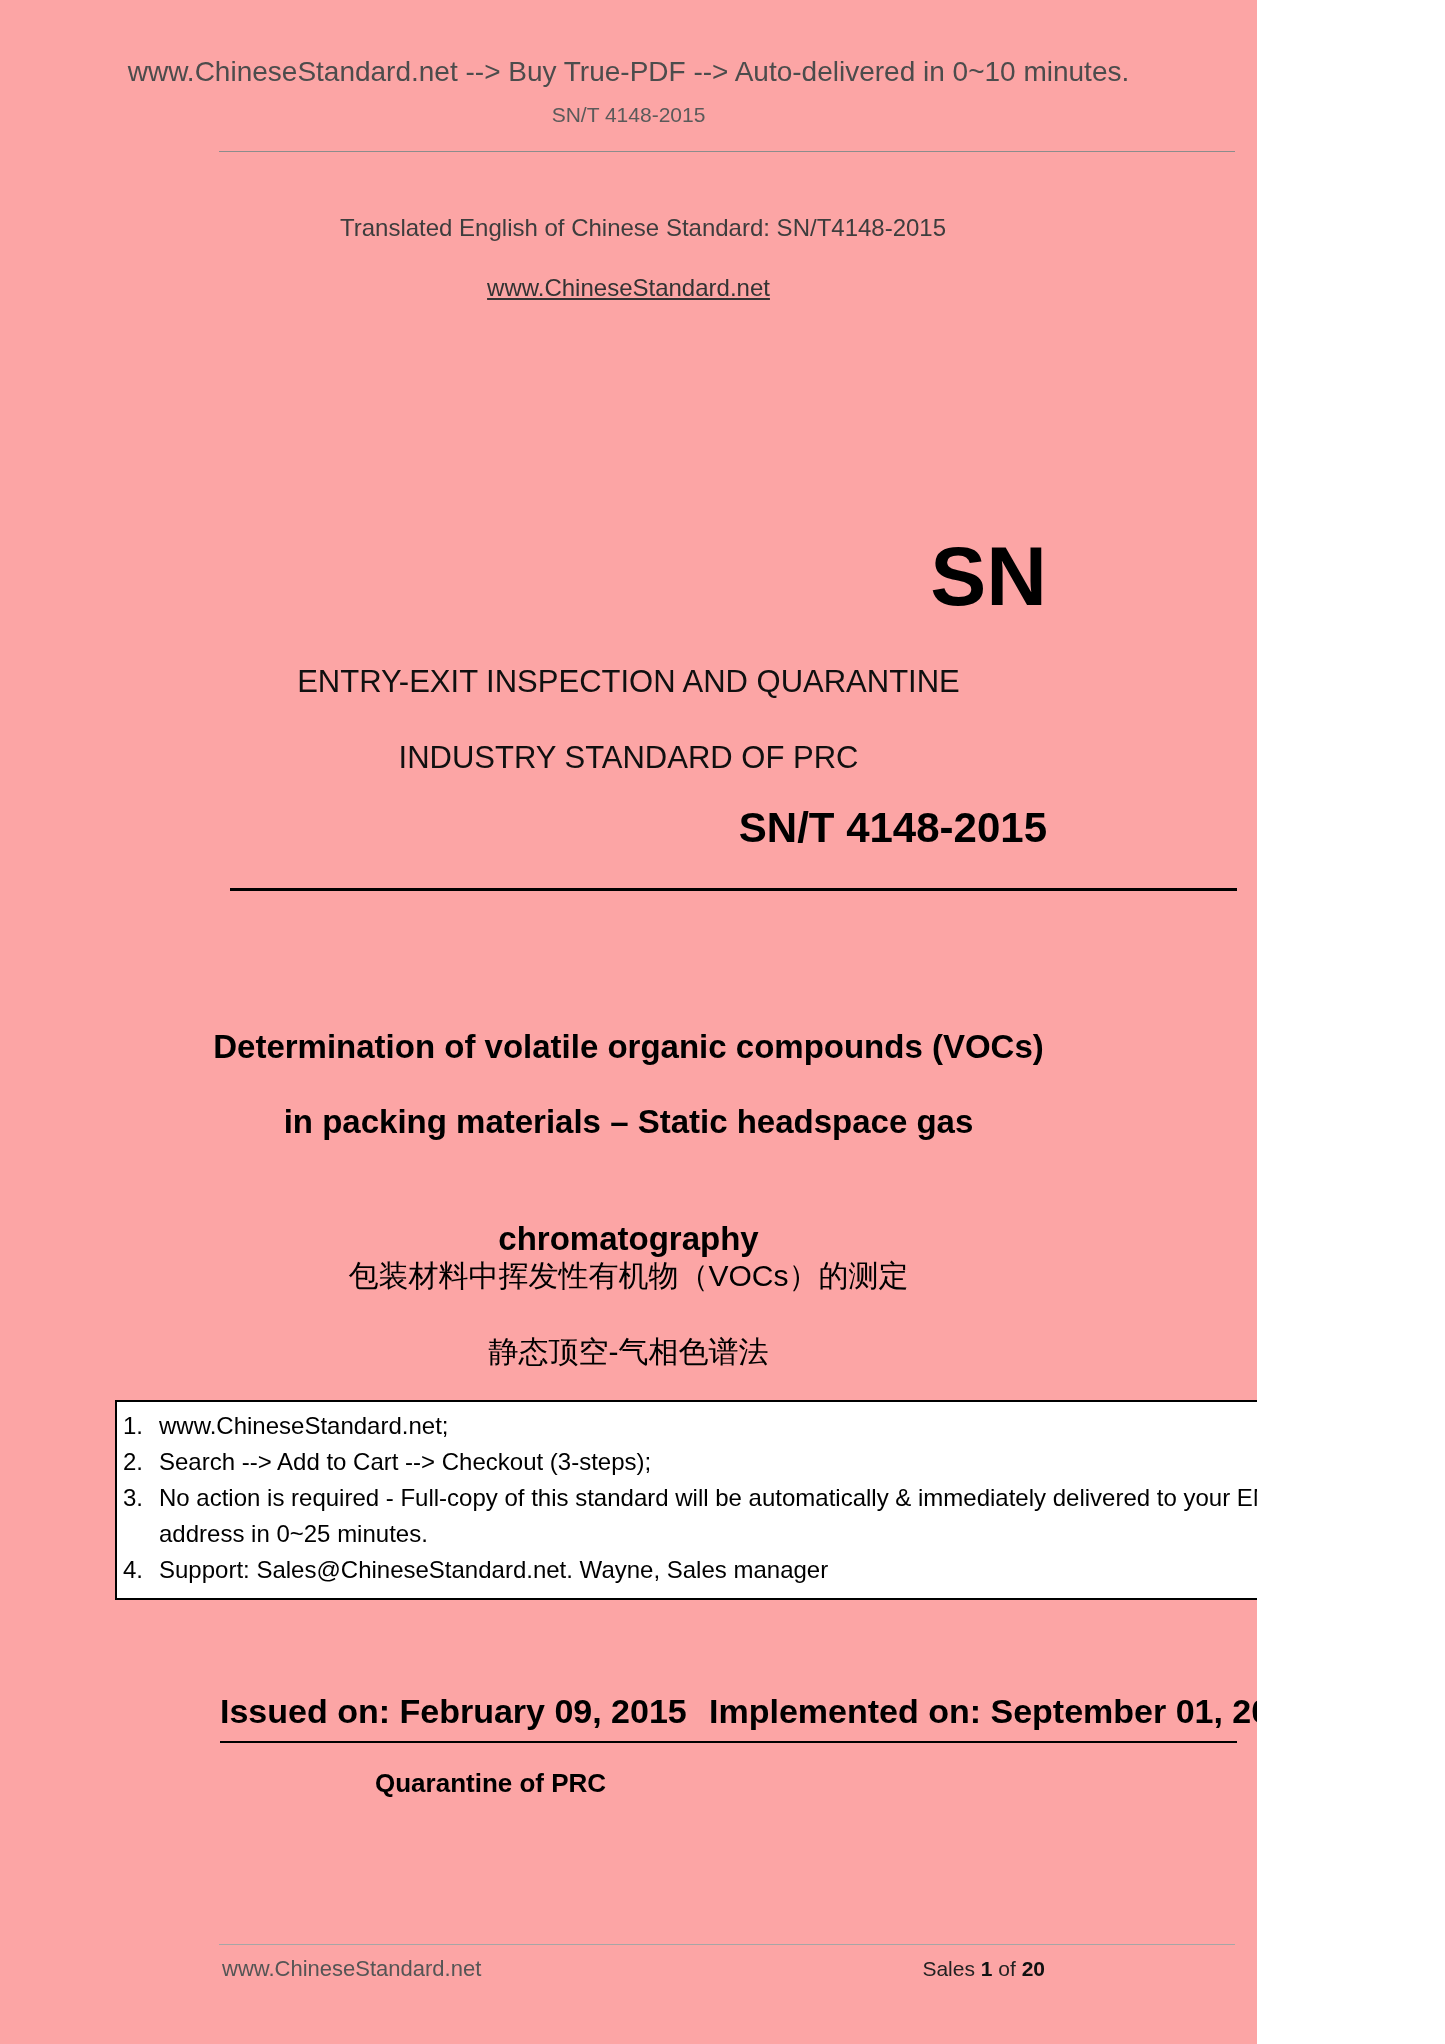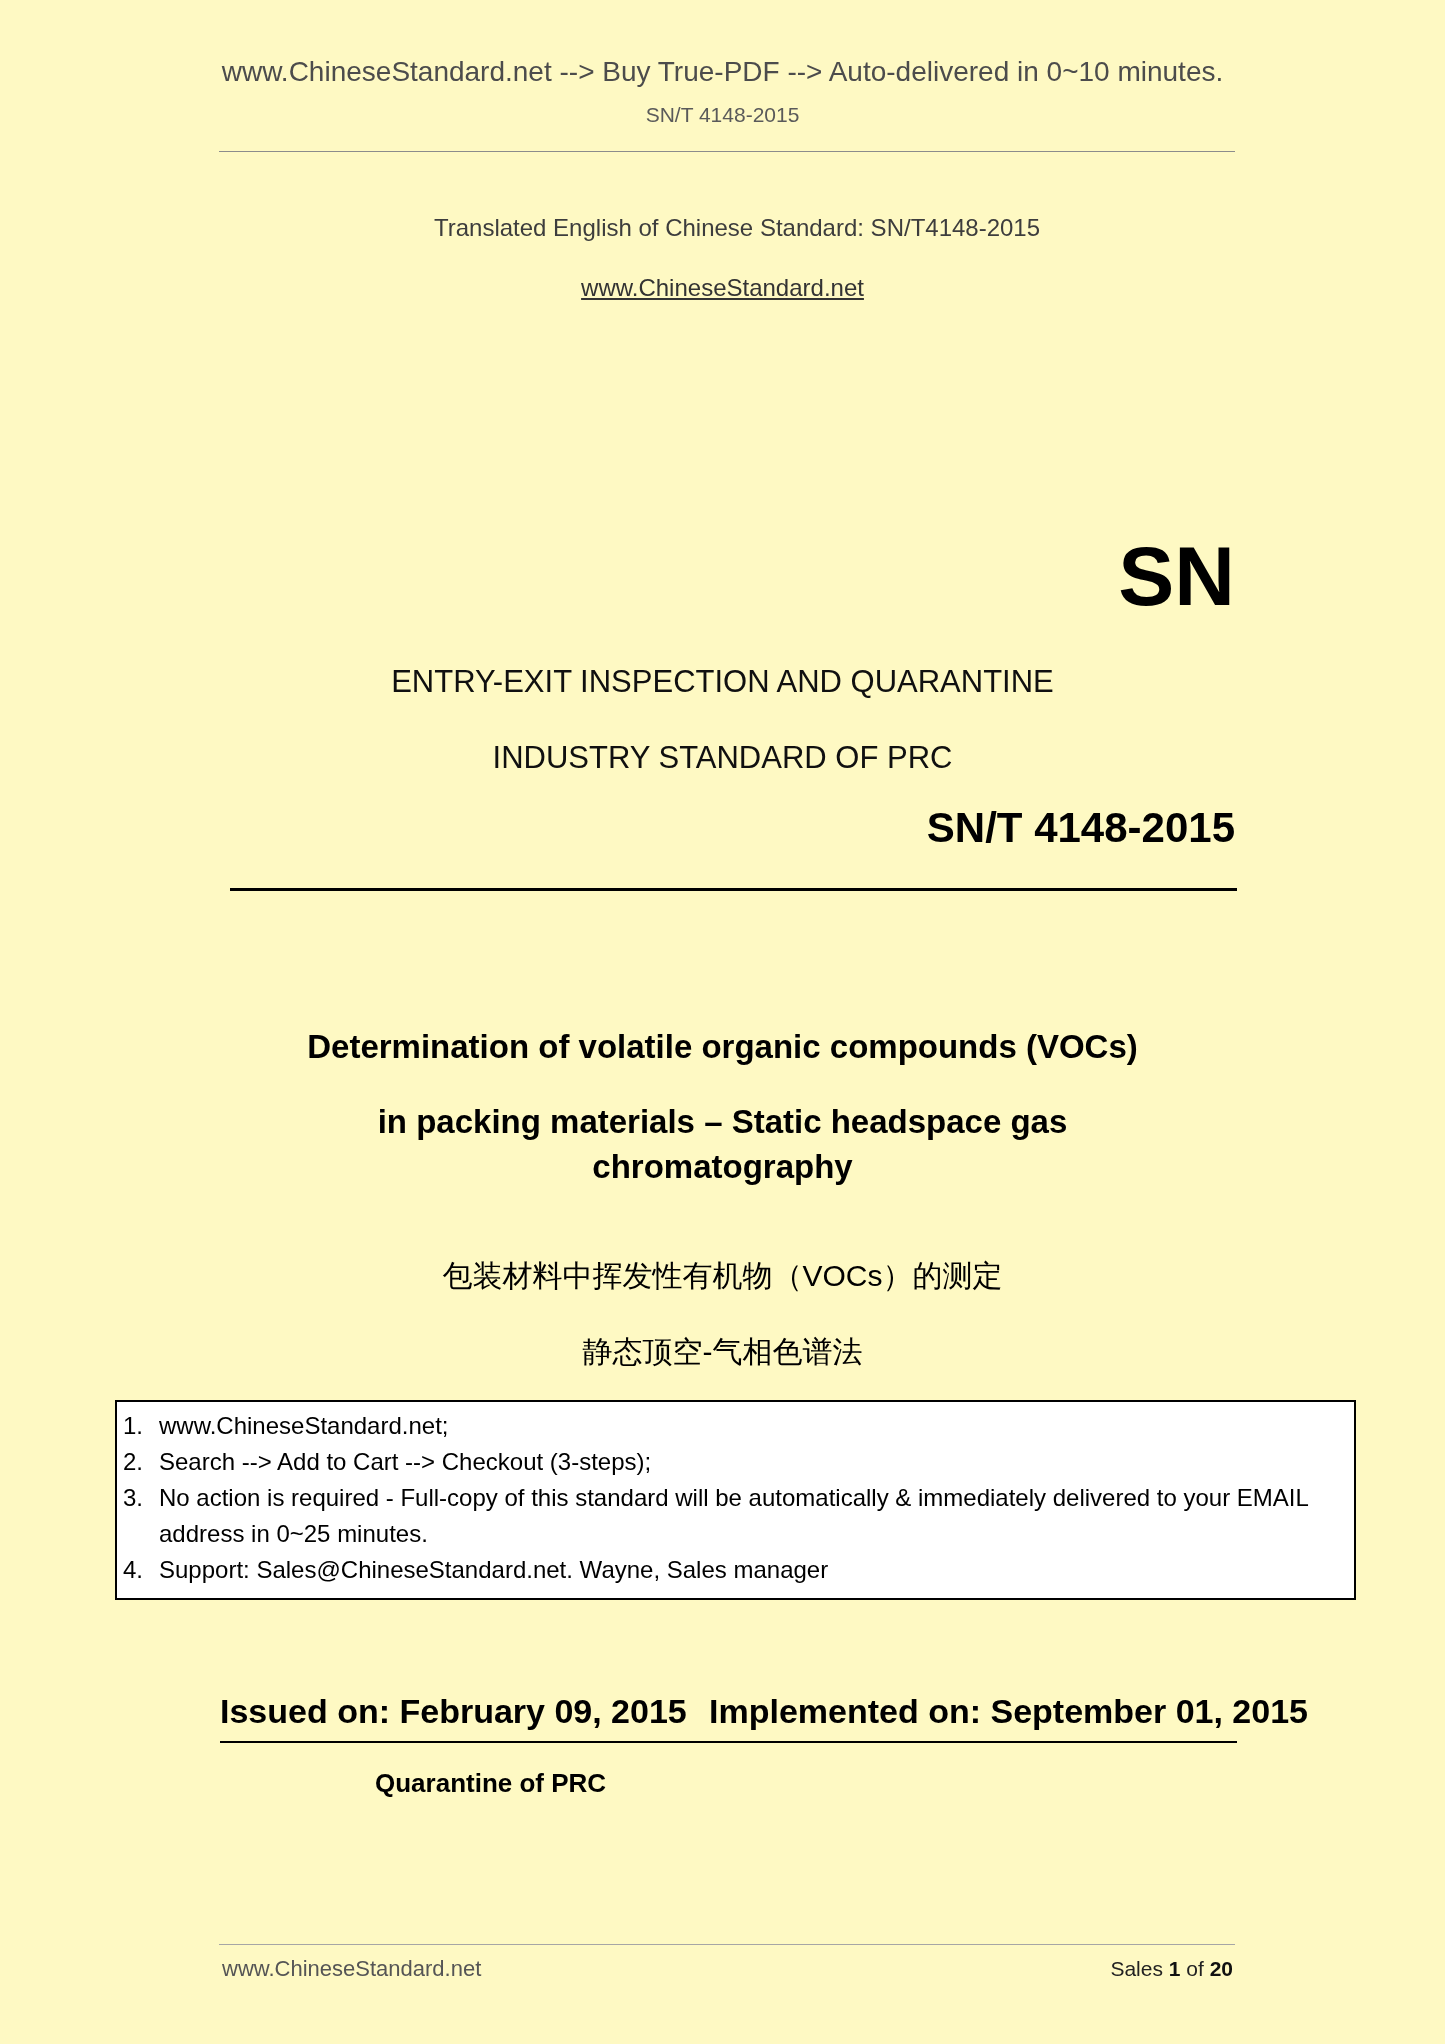--- a/index.html
+++ b/index.html
@@ -1,21 +1,21 @@
 <!DOCTYPE html>
 <html><head>
 <meta charset="utf-8">
 <style>
   * { margin:0; padding:0; box-sizing:border-box; }
   body { background:#ffffff; margin:0; }
   .page {
     position:relative;
-    width:1445px;
+    width:1257px;
     height:2044px;
-    background:#fef9c3;
+    background:#fca5a5;
     font-family:"Liberation Sans", sans-serif;
     color:#000;
     overflow:hidden;
     text-decoration:underline;
   }
   .abs { position:absolute; }
   .center { left:0; right:0; text-align:center; }
 
   .tagline { top:56px; font-size:28px; color:#4c4c4c; }
   .doccode-small { top:103px; font-size:21px; color:#5a5a5a; }
@@ -27,21 +27,21 @@
   .intro-link { font-size:24px; color:#333333; text-decoration:underline; cursor:pointer; }
 
   .sn-logo { top:534px; right:210px; font-size:84px; font-weight:bold; color:#000; line-height:1; }
   .org-line1 { top:664px; font-size:31px; color:#101010; }
   .org-line2 { top:740px; font-size:31px; color:#101010; }
   .code-big { top:804px; right:210px; font-size:42px; font-weight:bold; color:#000; }
   .rule-mid { top:888px; left:230px; width:1007px; border-top:3px solid #000; height:0; }
 
   .title-en1 { top:1028px; font-size:33px; font-weight:bold; }
   .title-en2 { top:1103px; font-size:33px; font-weight:bold; }
-  .title-en3 { top:1148px; font-size:33px; font-weight:bold; }
+  .title-en3 { top:1220px; font-size:33px; font-weight:bold; }
   .title-zh1 { top:1256px; font-size:30px; }
   .title-zh2 { top:1332px; font-size:30px; }
 
   .buy-box { top:1400px; left:115px; width:1241px; border:2px solid #000; padding:6px 12px 10px 6px; background:#fff; }
   .buy-title { text-align:center; font-size:27px; font-weight:bold; color:#1f1f1f; margin-bottom:4px; }
   .buy-item { display:flex; font-size:24px; line-height:36px; color:#000; }
   .buy-num { flex:0 0 36px; }
   .buy-text { flex:1; }
 
   .issued-row { top:1692px; left:220px; width:1017px; font-size:34px; font-weight:bold; height:34px; }

